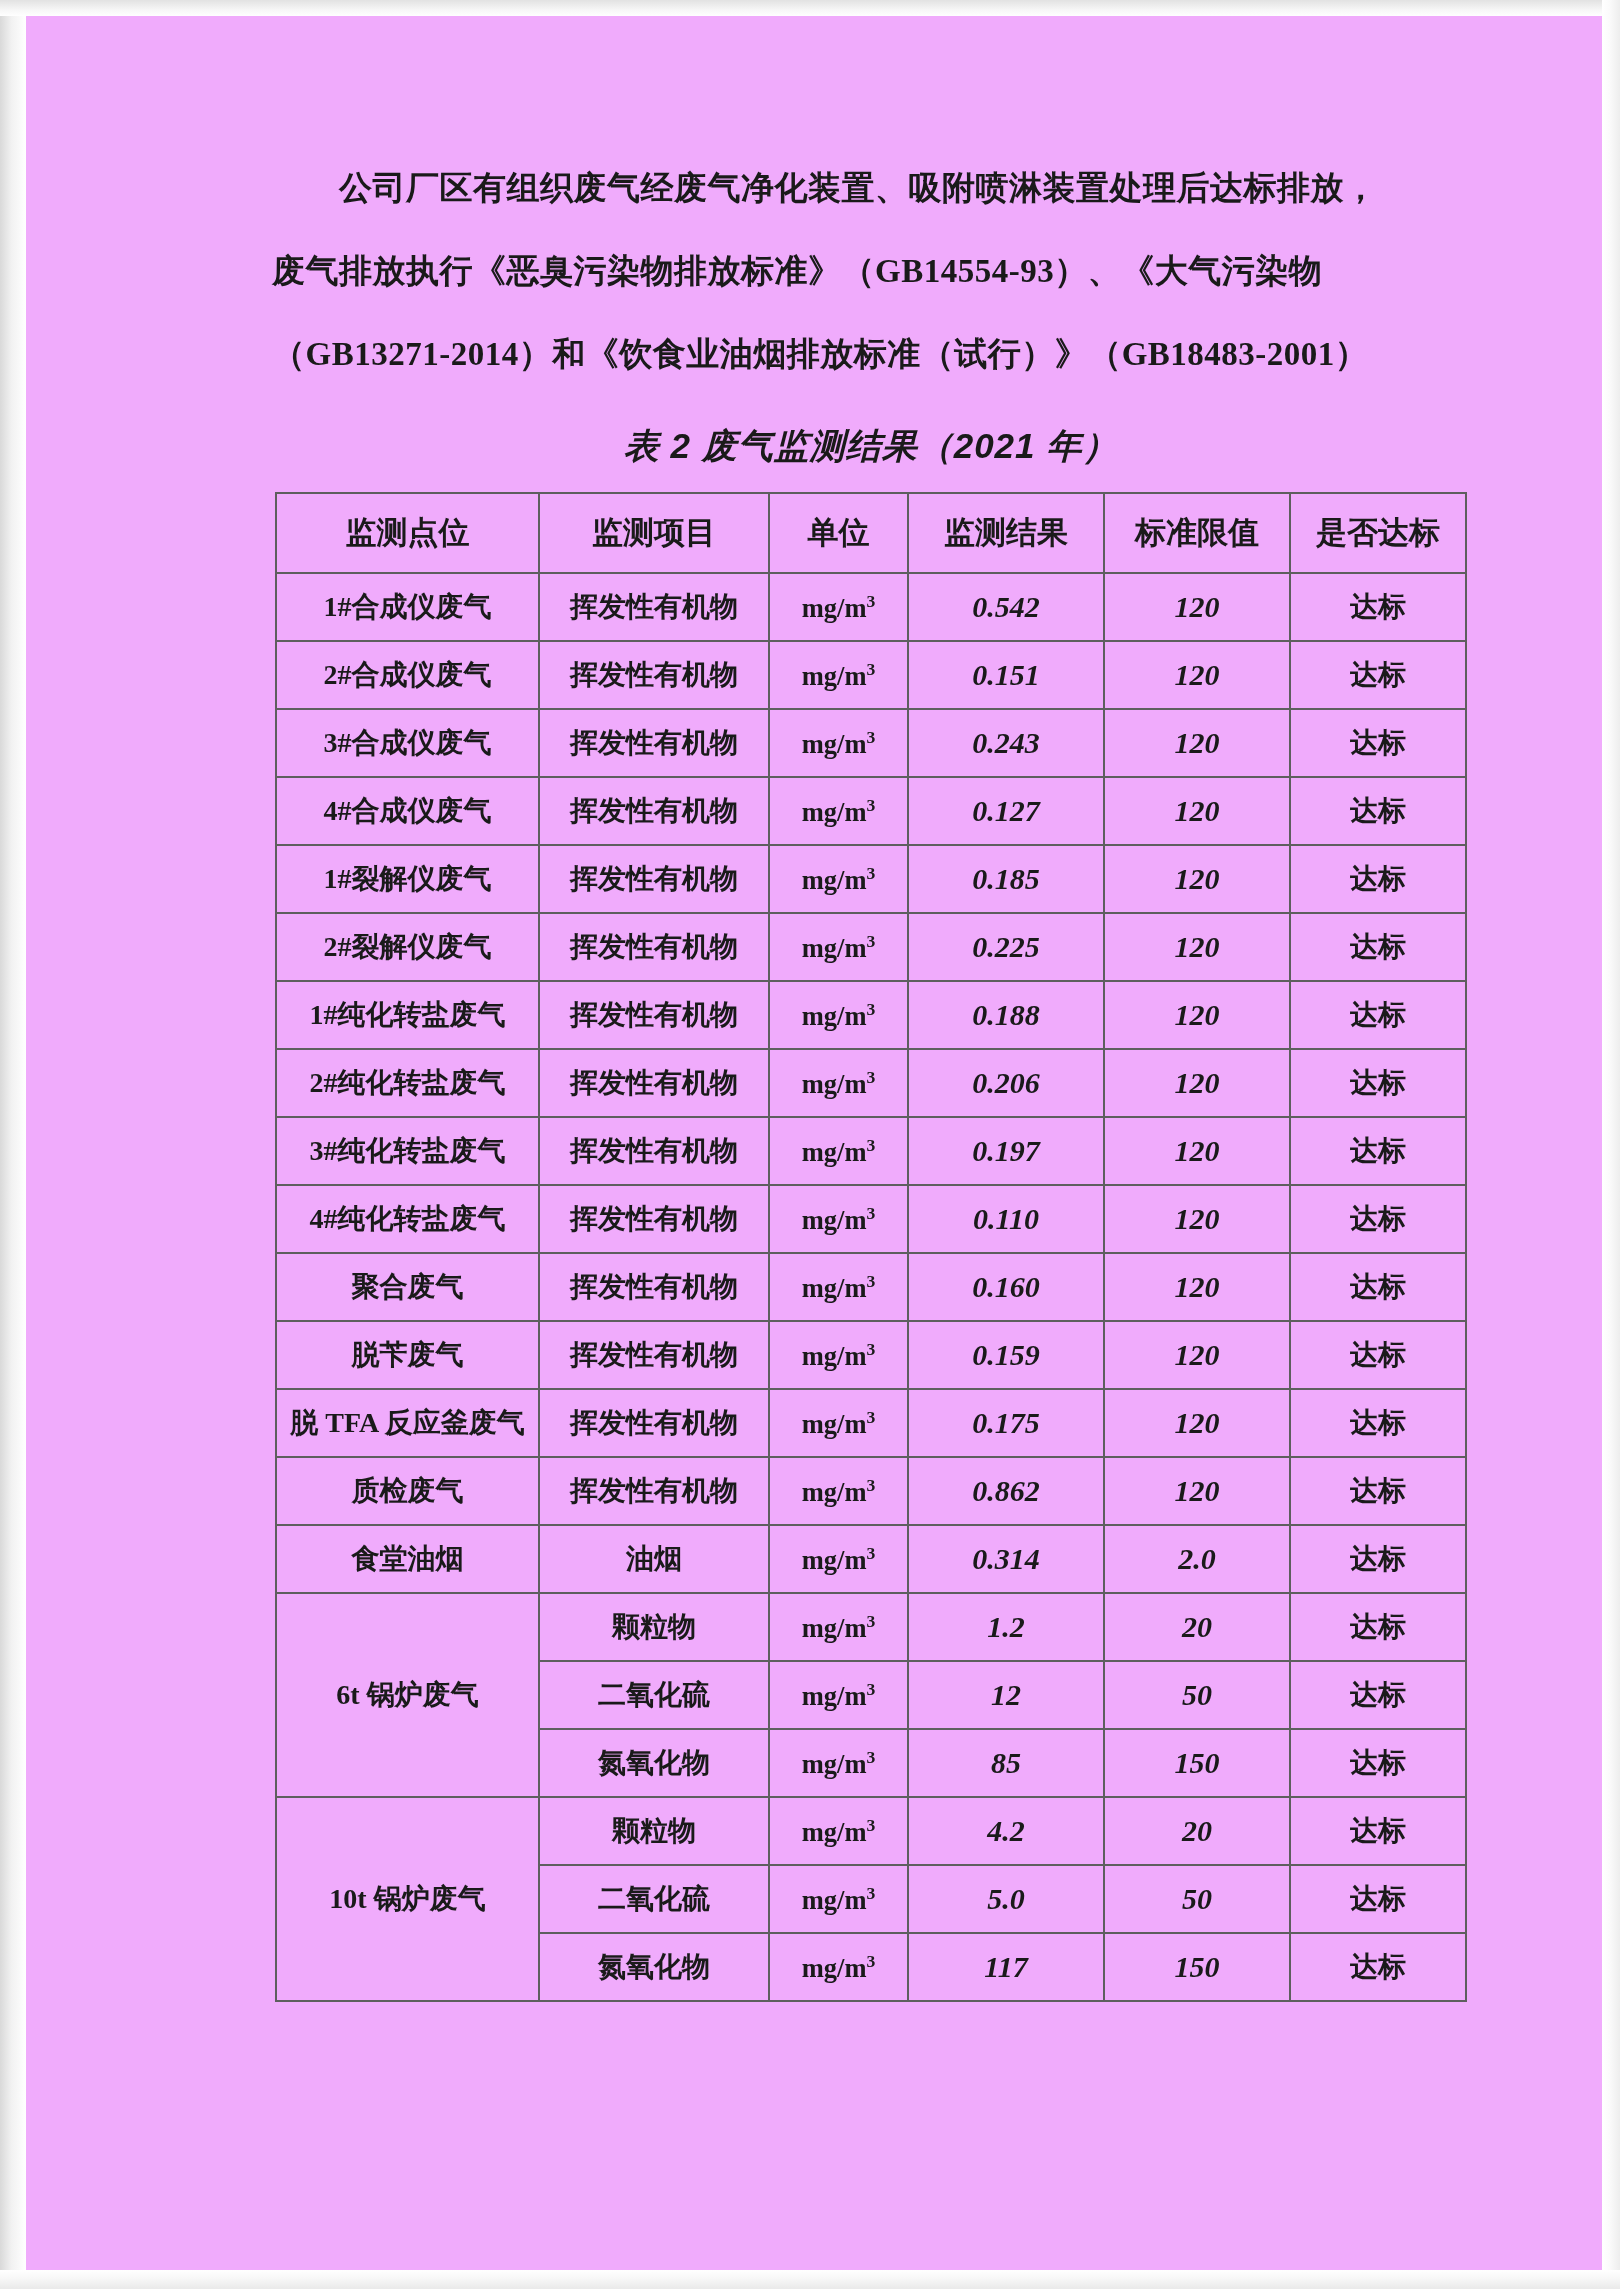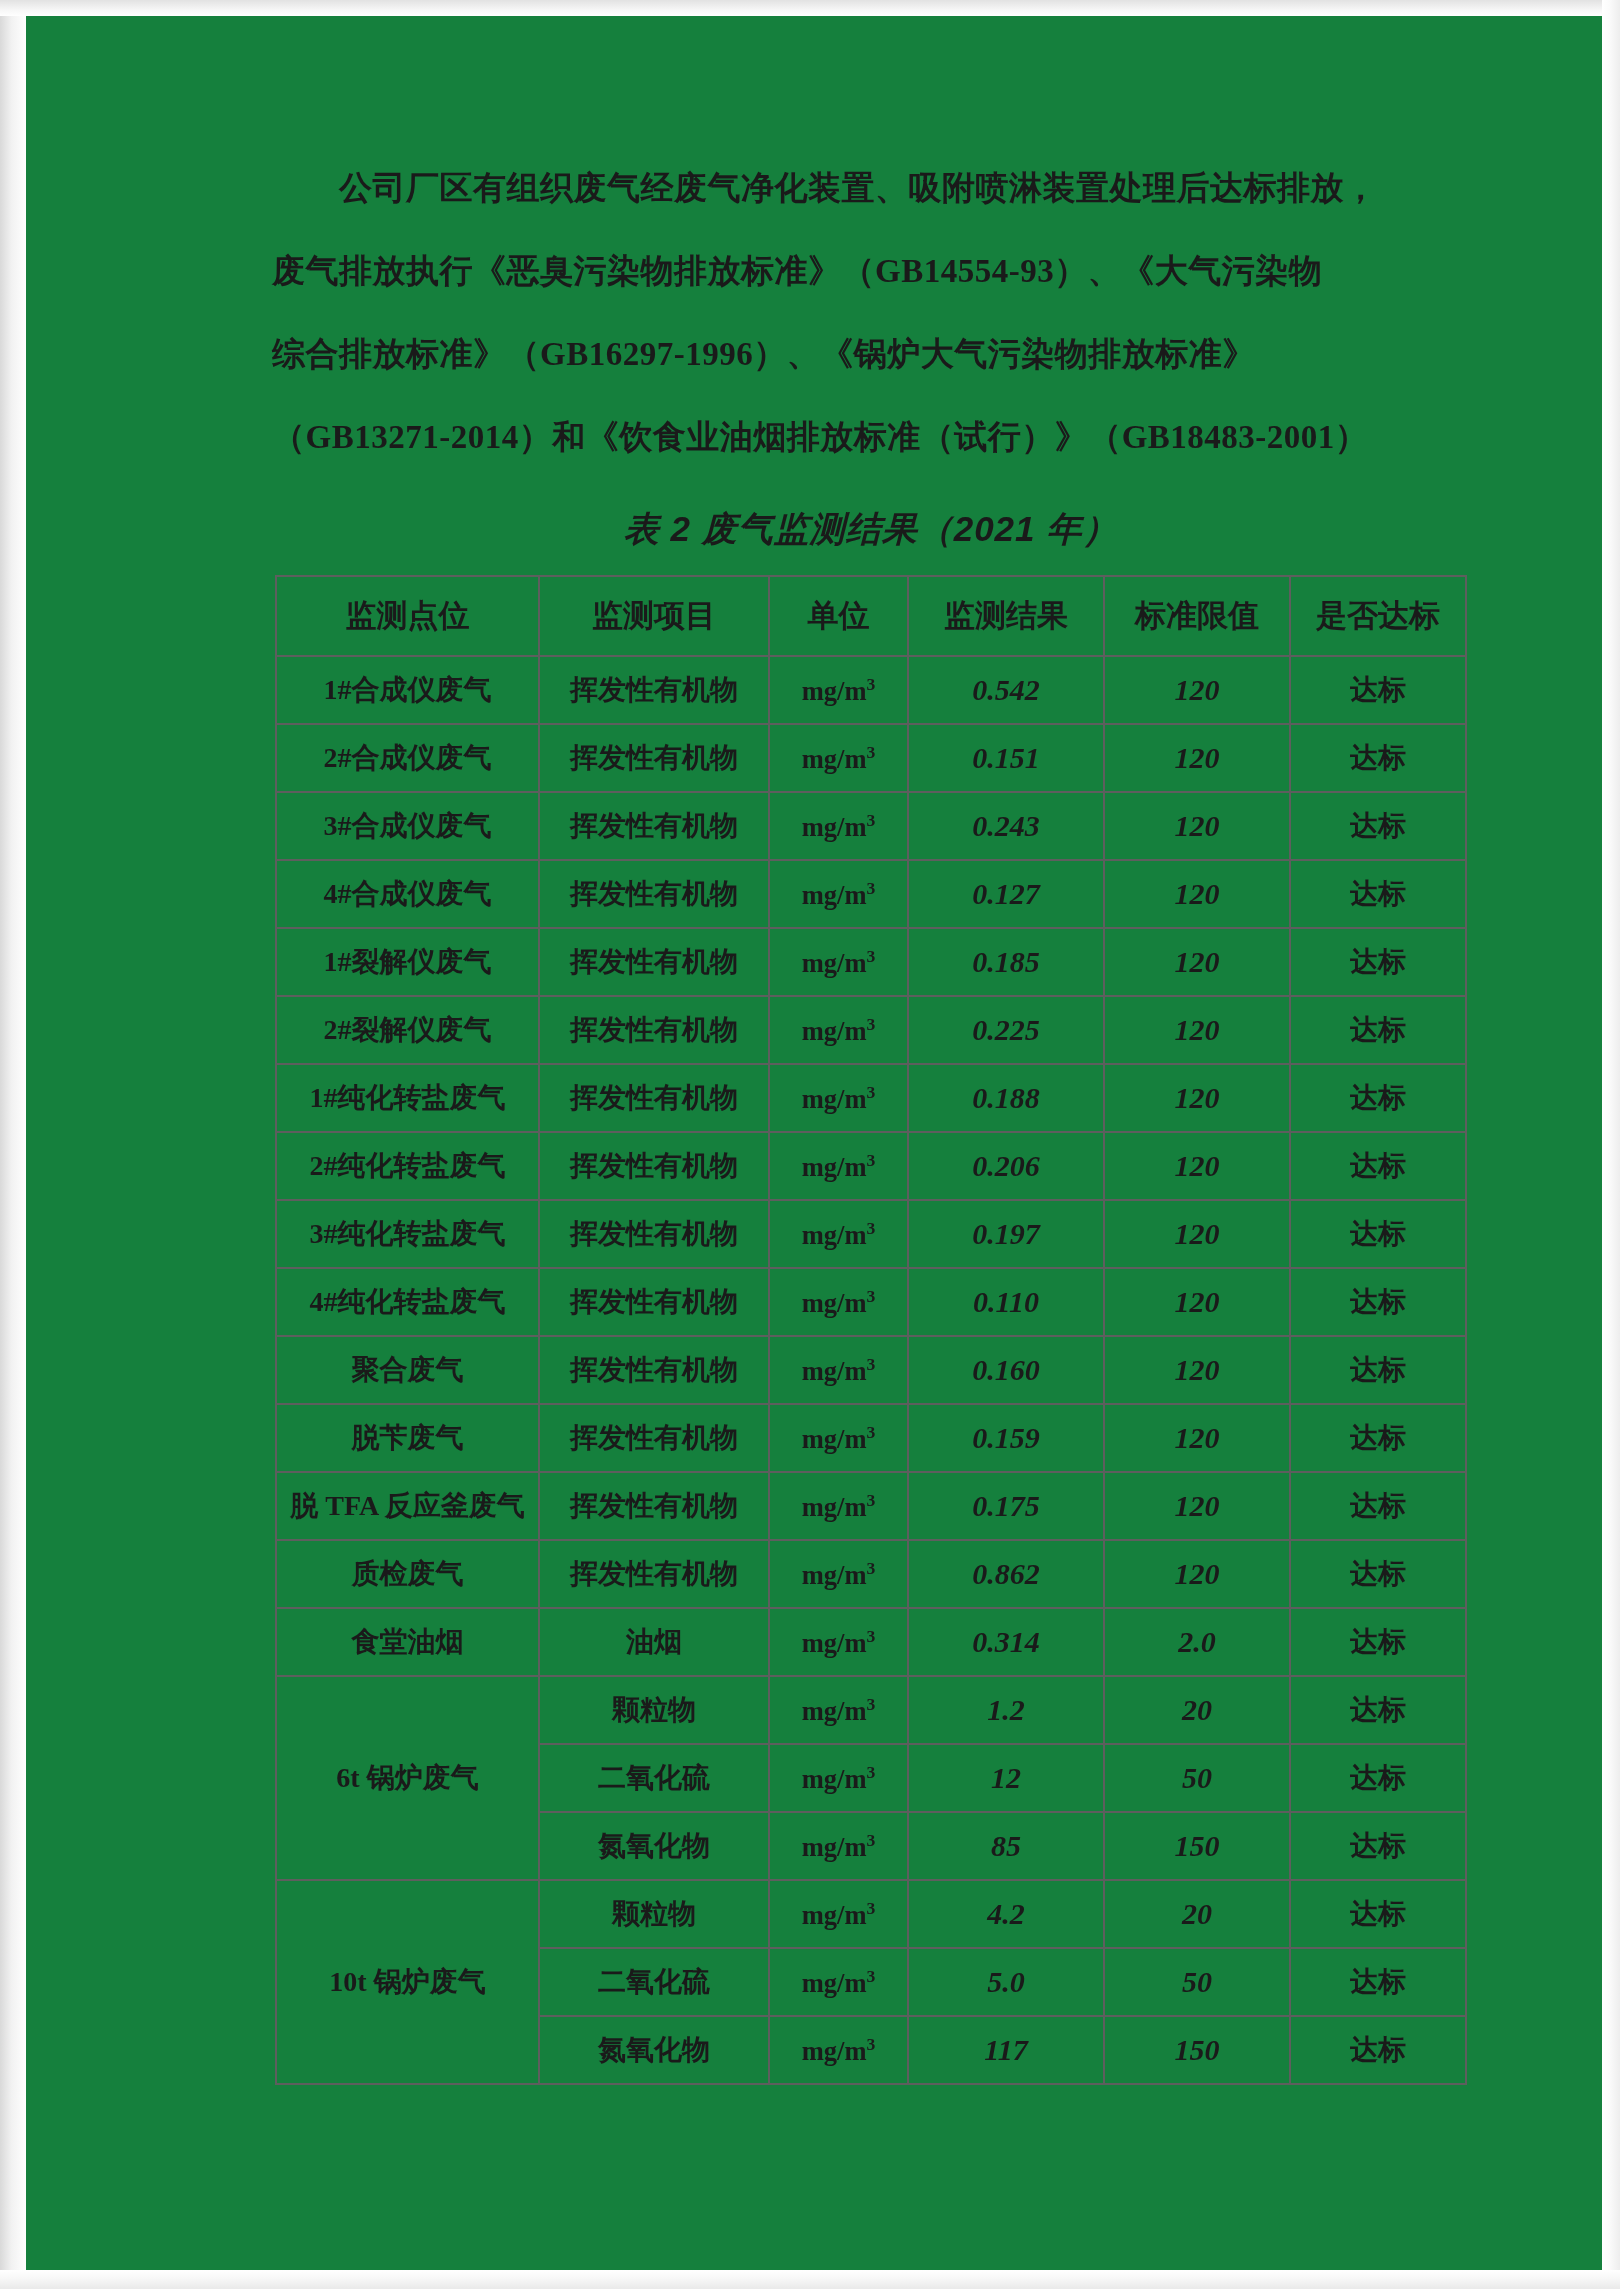--- a/index.html
+++ b/index.html
@@ -15,21 +15,21 @@
     position: relative;
     overflow: hidden;
   }
 
   
   .page {
     position: absolute;
     top: 0; left: 0;
     width: 1620px;
     height: 2290px;
-    background: #15803d;
+    background: #f0abfc;
     box-sizing: border-box;
   }
   .scan-edge-left {
     position: absolute;
     left: 0; top: 0;
     width: 25.5px; height: 2290px;
     background: linear-gradient(to right, #d9d9d9 0%, #f2f2f2 45%, #ffffff 100%);
   }
   .scan-edge-top {
     position: absolute;
@@ -142,21 +142,20 @@
   <div class="scan-edge-left"></div>
   <div class="scan-edge-top"></div>
   <div class="scan-edge-right"></div>
   <div class="scan-edge-bottom"></div>
 
   <div class="content">
 
     <p class="para">
       <span class="pline indent">公司厂区有组织废气经废气净化装置、吸附喷淋装置处理后达标排放，</span>
       <span class="pline">废气排放执行《恶臭污染物排放标准》（GB14554-93）、《大气污染物</span>
-      <span class="pline">综合排放标准》（GB16297-1996）、《锅炉大气污染物排放标准》</span>
       <span class="pline">（GB13271-2014）和《饮食业油烟排放标准（试行）》（GB18483-2001）</span>
     </p>
 
     <div class="table-caption">表 2  废气监测结果（2021 年）</div>
 
     <table class="report">
       <colgroup>
         <col class="col-point">
           <col class="col-item">
           <col class="col-unit">

